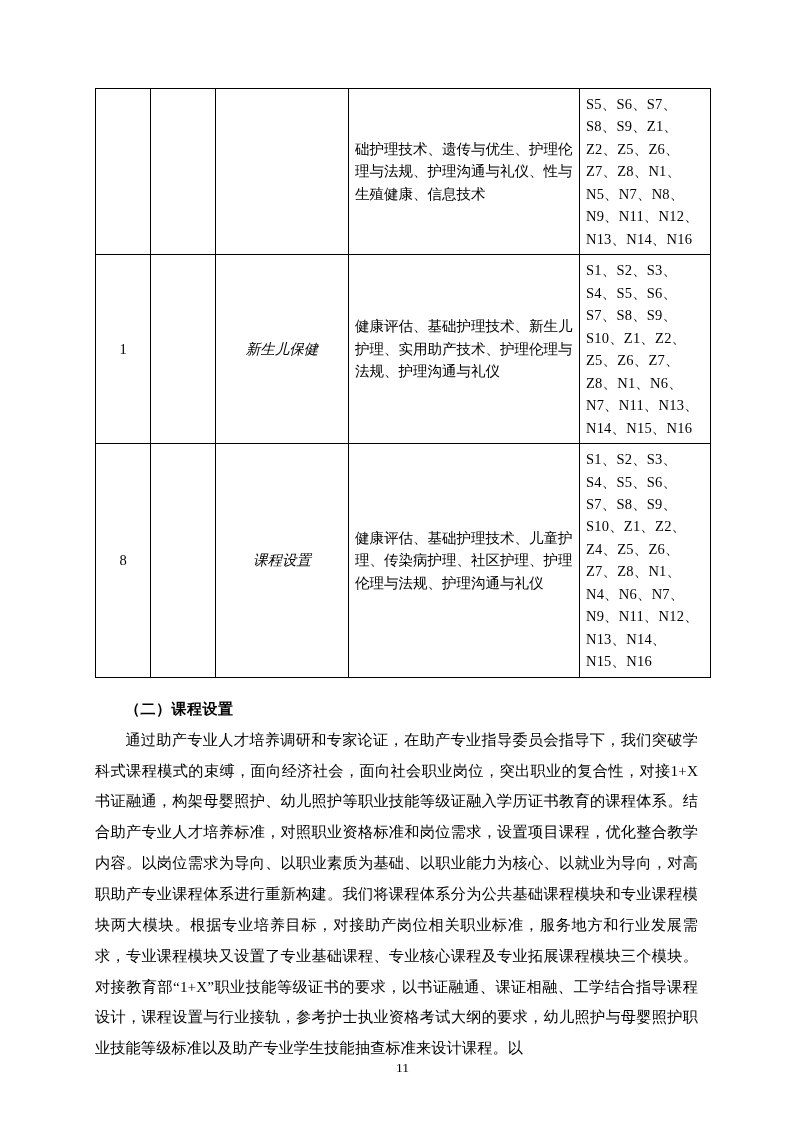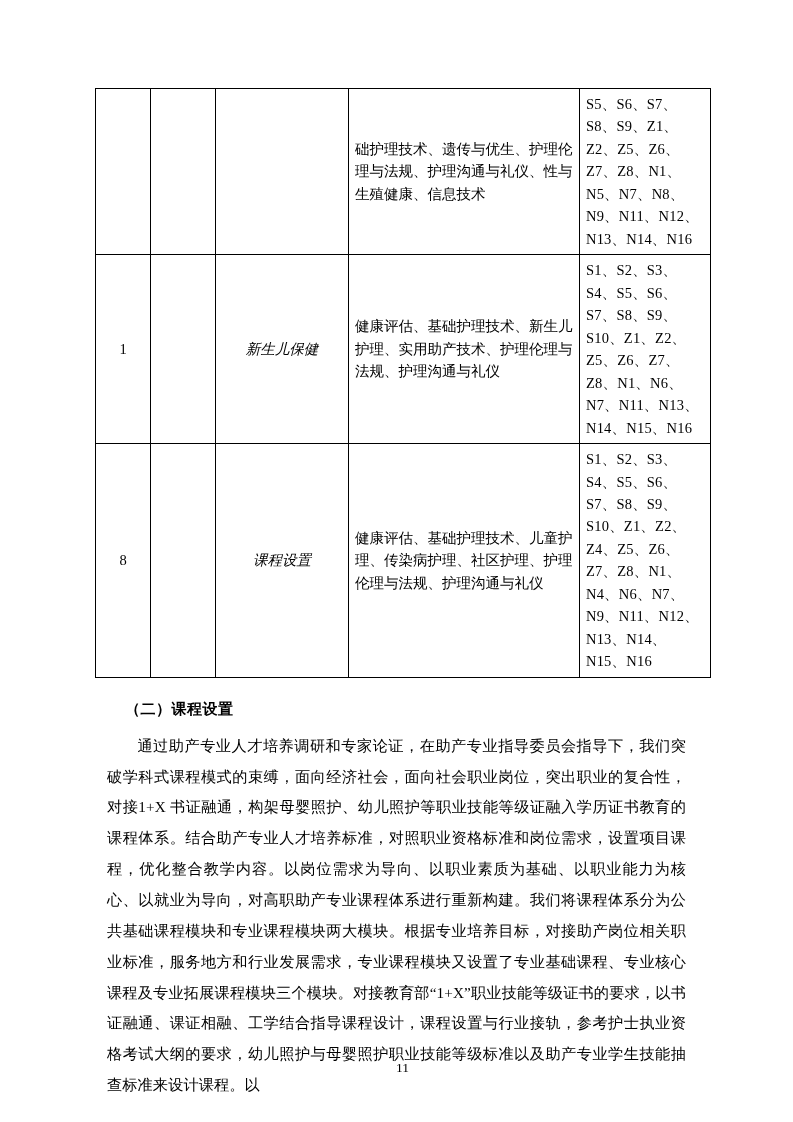--- a/index.html
+++ b/index.html
@@ -68,21 +68,21 @@
     margin: 22px 0 6px 0;
     text-indent: 2em;
     letter-spacing: 0.5px;
   }
   .body-para {
     font-size: 15.2px;
     line-height: 2.03;
     text-align: justify;
     text-justify: inter-ideograph;
     text-indent: 2em;
-    margin: 12px;
+    margin: 0;
     letter-spacing: 0.1px;
   }
 
   .page-number {
     position: absolute;
     left: 12px;
     right: 0;
     bottom: 46px;
     text-align: center;
     font-size: 13.5px;

